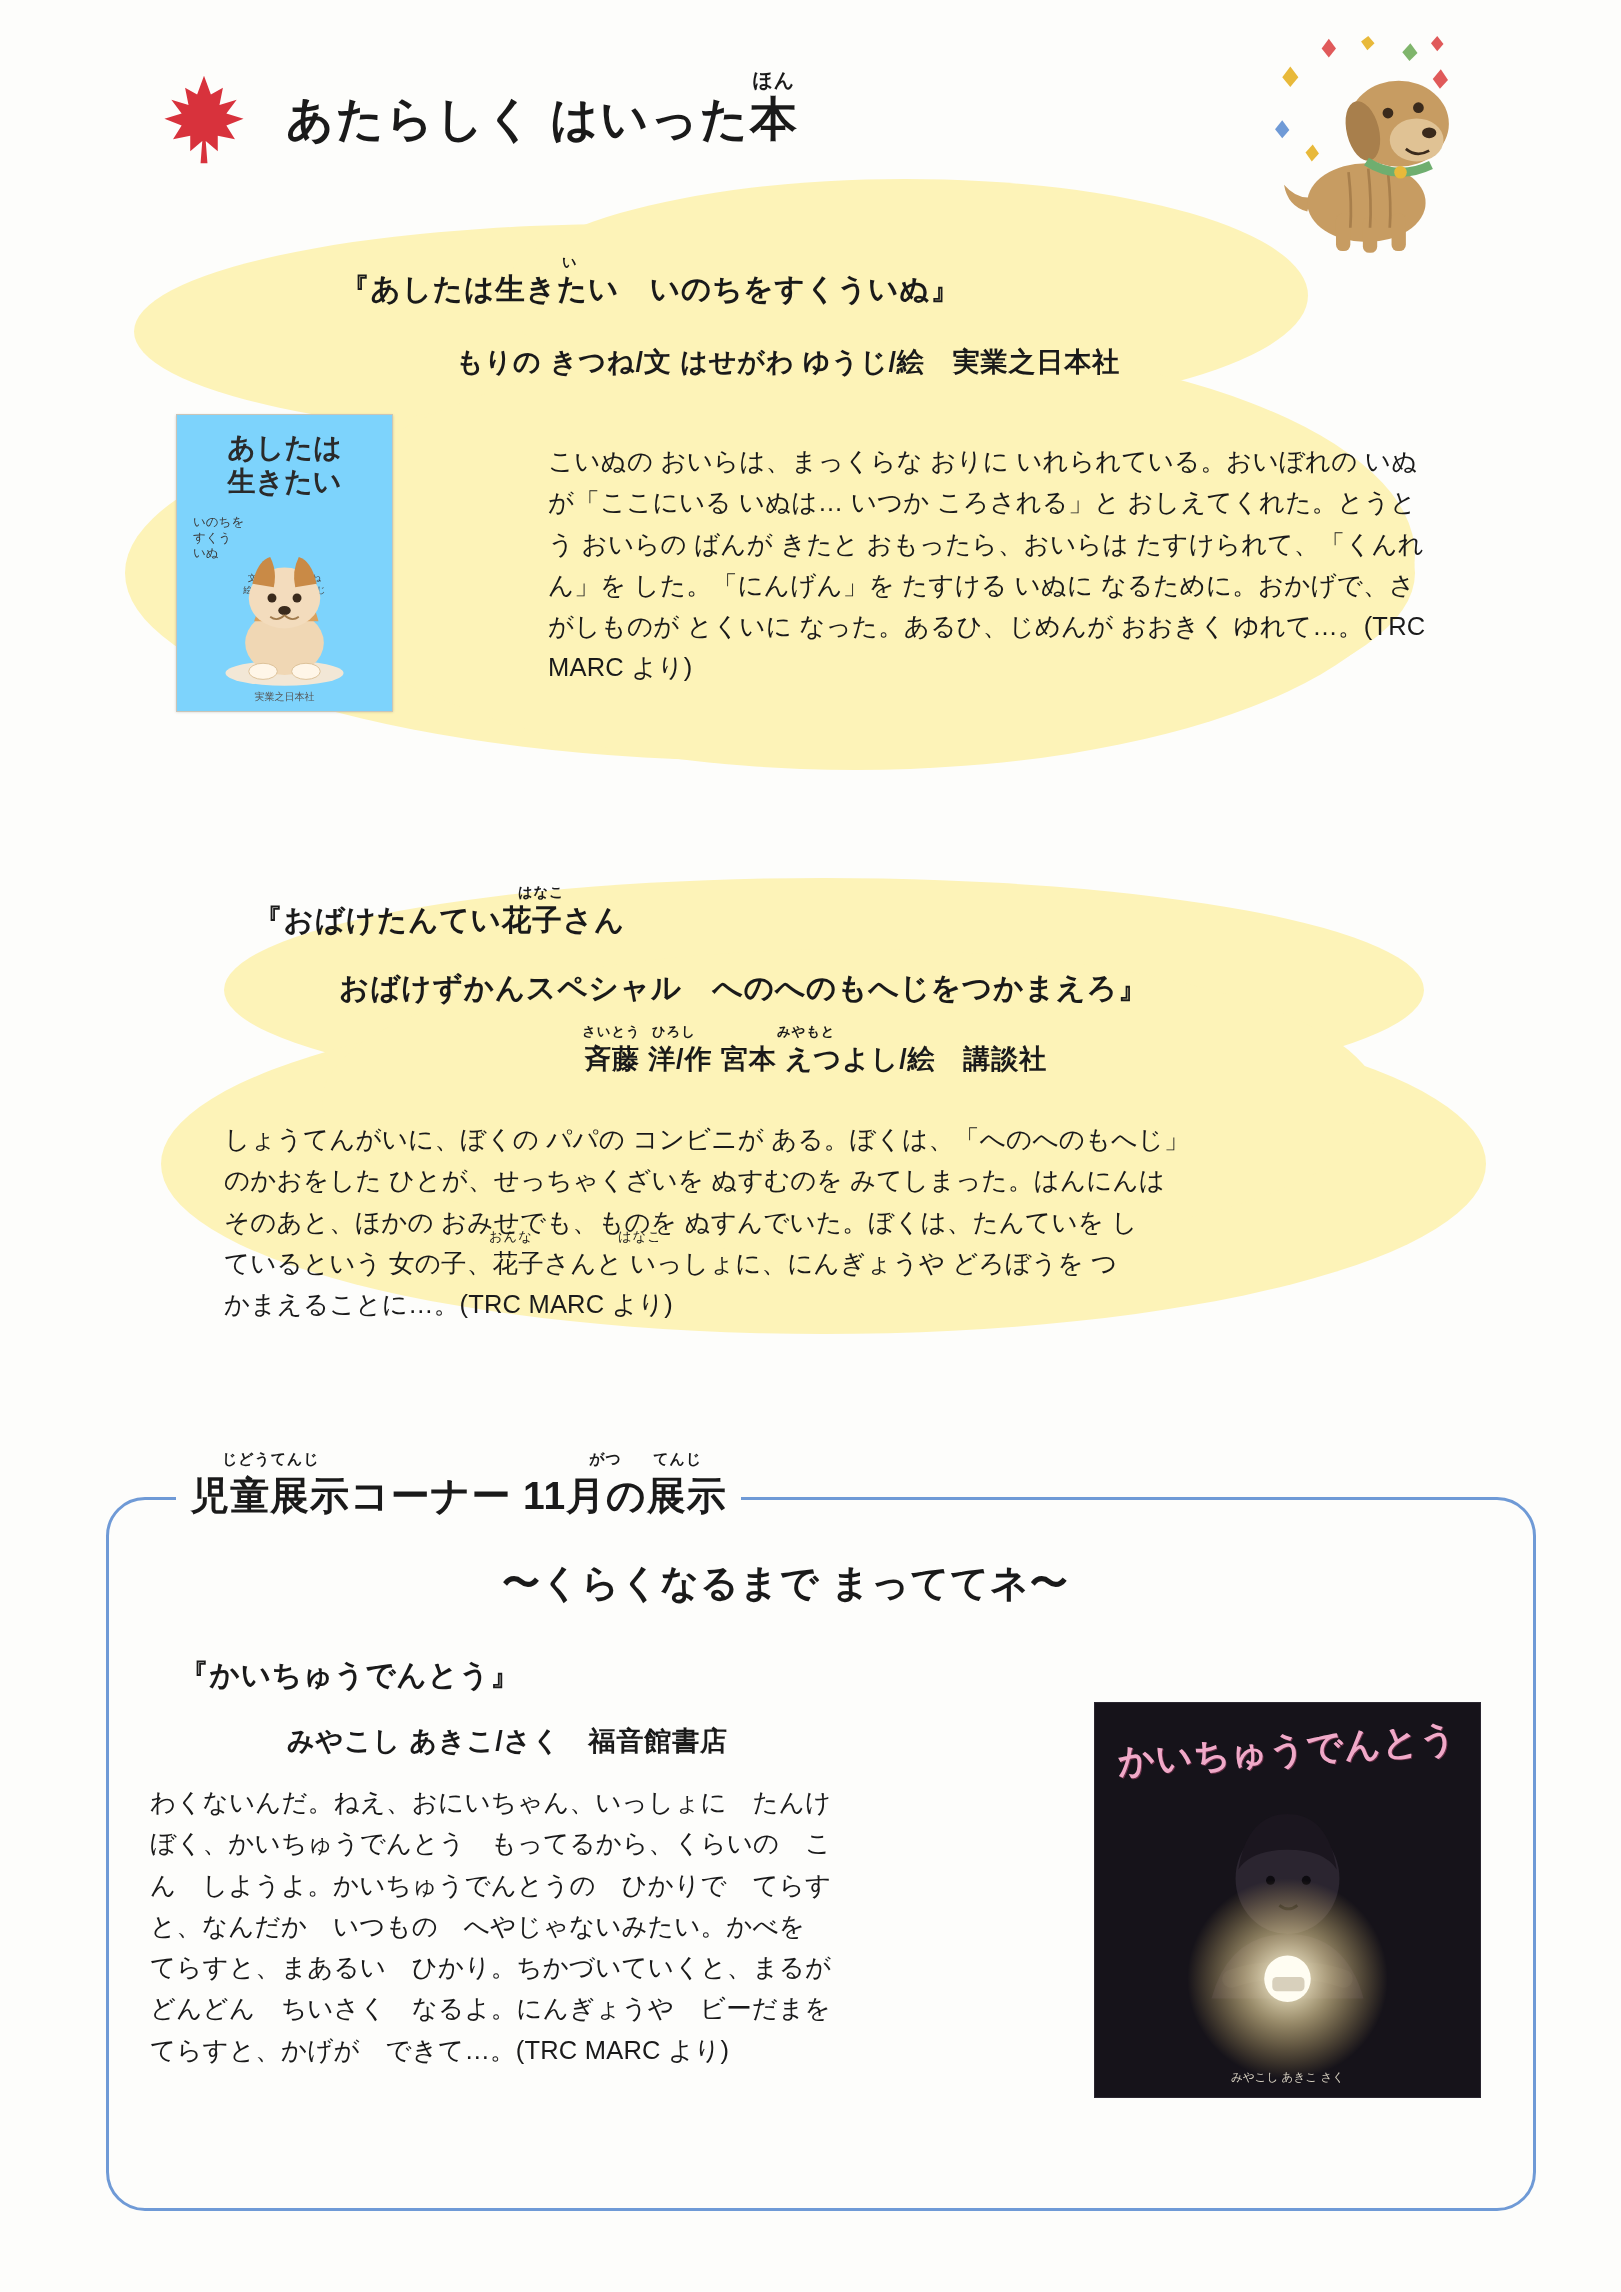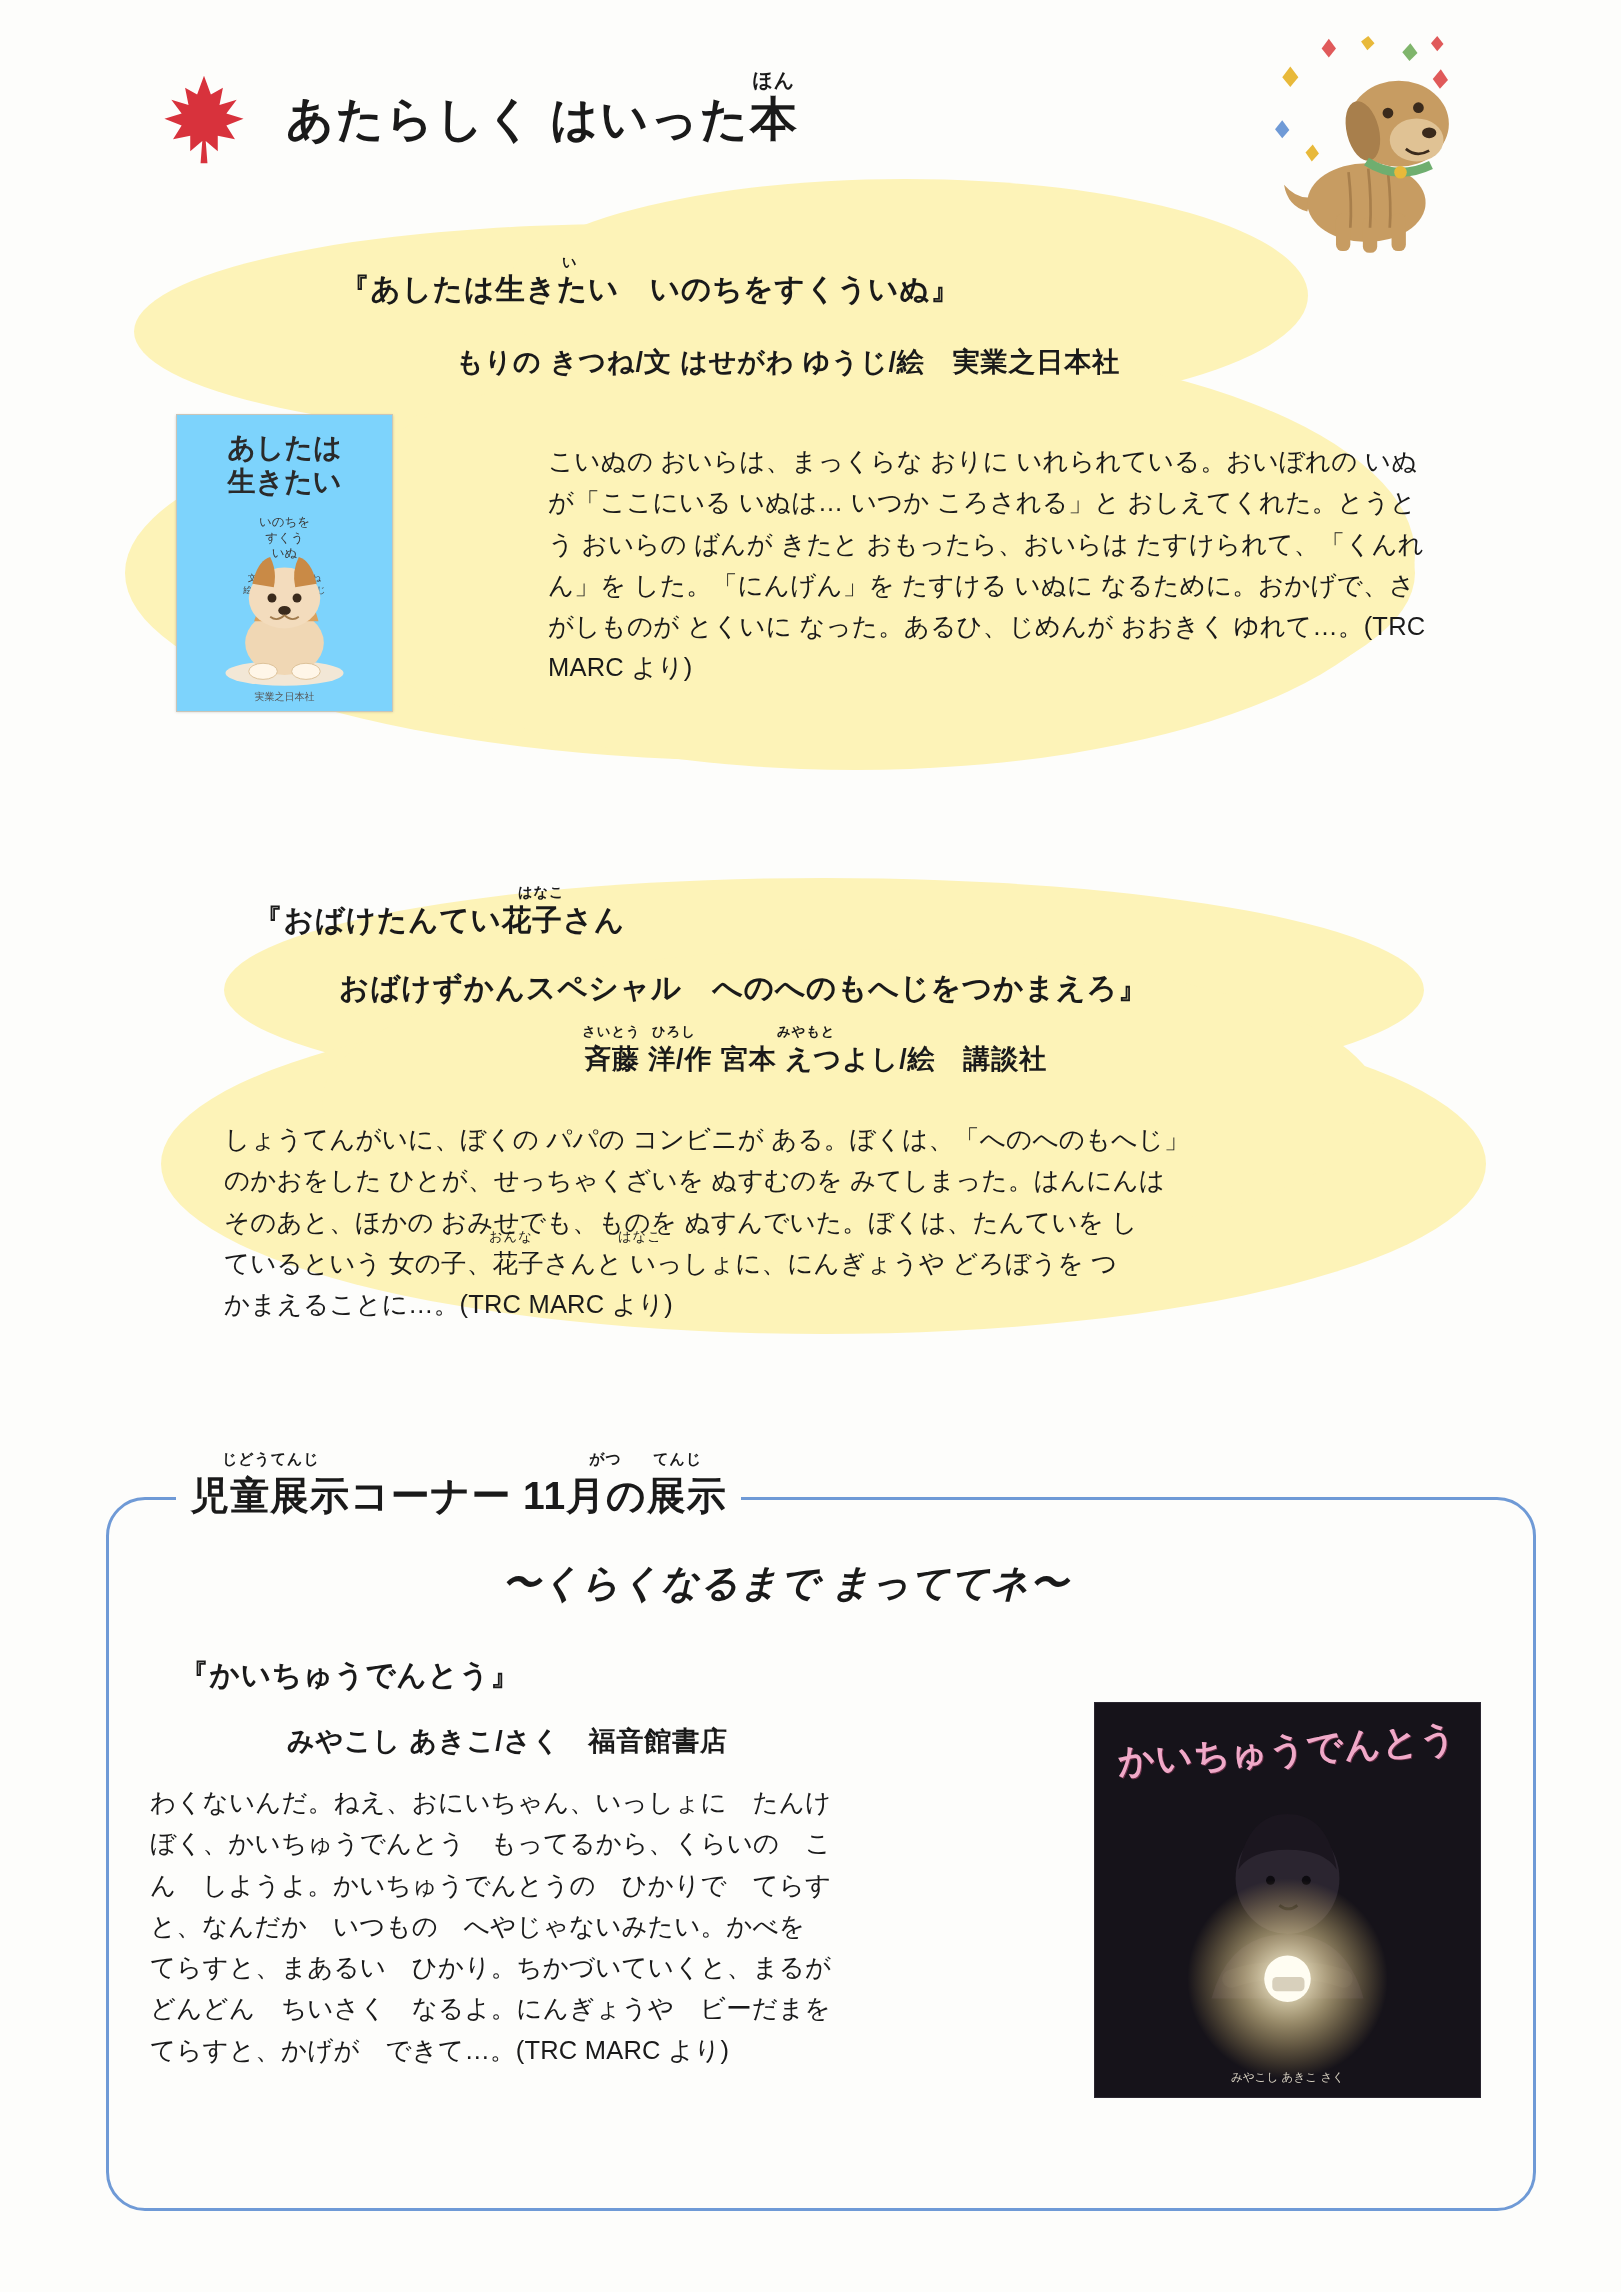--- a/index.html
+++ b/index.html
@@ -115,22 +115,22 @@
     left: 0; right: 0;
     text-align: center;
     font-size: 28px;
     font-weight: bold;
     line-height: 1.22;
     color: #2a2a2a;
   }
   .cover1-sub {
     position: absolute;
     top: 100px;
-    left: 0; right: 0;
-    text-align: center;
+    left: 16px; right: 0;
+    text-align: left;
     font-size: 12.5px;
     line-height: 1.25;
     color: #3a3a3a;
   }
   .cover1-credit {
     position: absolute;
     top: 158px;
     left: 0; right: 0;
     text-align: center;
     font-size: 9px;
@@ -176,21 +176,20 @@
   .corner-heading .ruby-top { font-size: 15px; margin-left: 28px; }
   .corner-sub {
     position: absolute;
     left: 502px;
     top: 1558px;
     font-size: 38px;
     font-weight: bold;
     letter-spacing: 0.9px;
     z-index: 4;
     white-space: nowrap;
-    font-style: italic;
   }
 
   
   .cover2 {
     position: absolute;
     left: 1094px;
     top: 1702px;
     width: 385px;
     height: 394px;
     background: #16131a;

